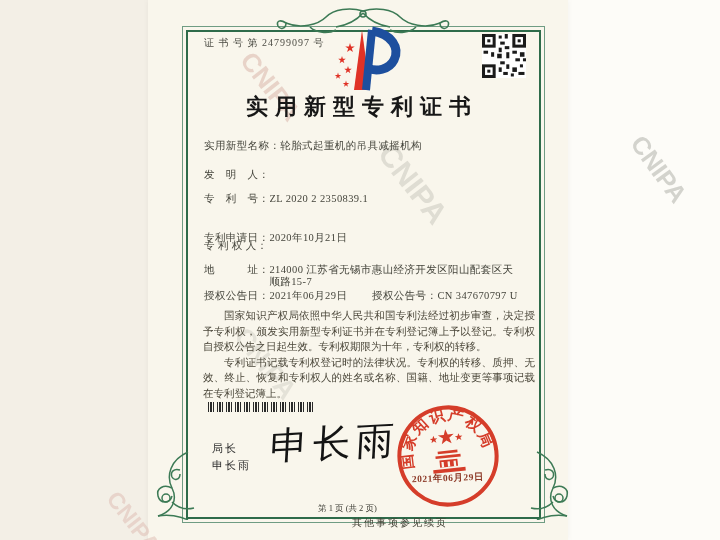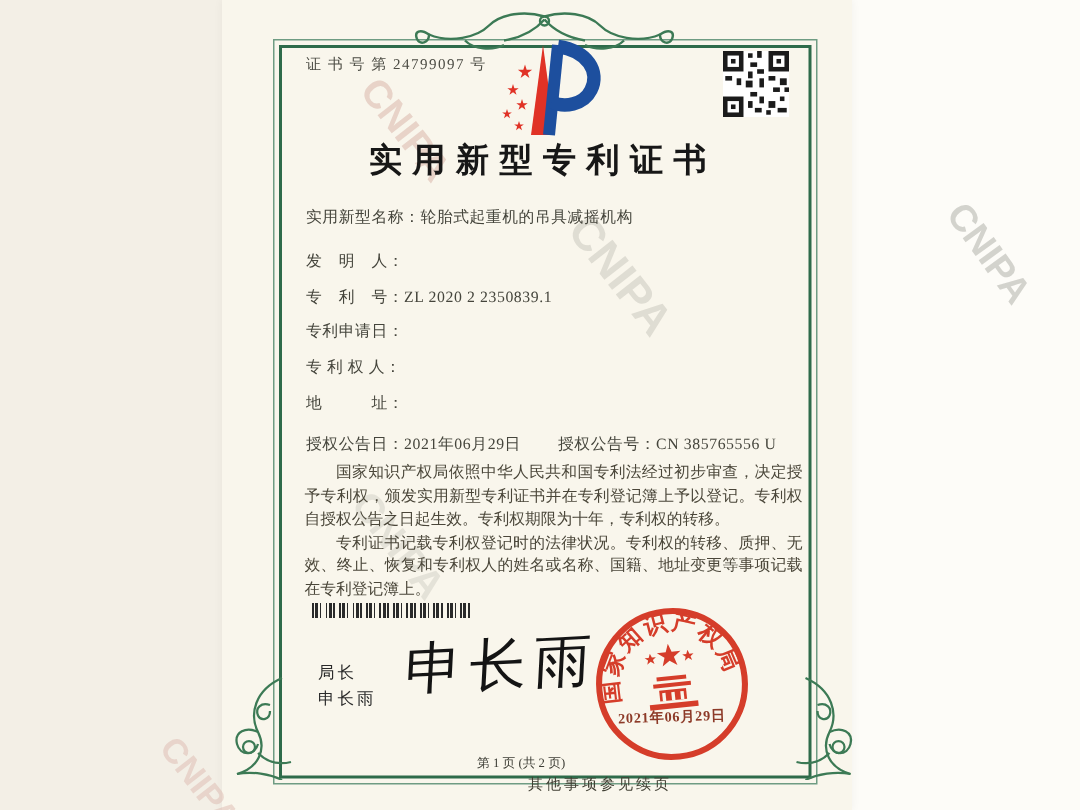--- a/index.html
+++ b/index.html
@@ -161,34 +161,36 @@
   <span class="lbl">实用新型名称：</span>
   <span class="val">轮胎式起重机的吊具减摇机构</span>
 </div>
 <div class="row" style="top:169px">
   <span class="lbl">发　明　人：</span>
 </div>
 <div class="row" style="top:193px">
   <span class="lbl">专　利　号：</span>
   <span class="val">ZL 2020 2 2350839.1</span>
 </div>
-<div class="row" style="top:216px">
+<div class="row" style="top:232px">
   <span class="lbl">专利申请日：</span>
+  <span class="val">2020年10月21日</span>
 </div>
 <div class="row" style="top:240px">
   <span class="lbl">专 利 权 人：</span>
 </div>
 <div class="row" style="top:264px;width:320px">
   <span class="lbl">地　　　址：</span>
+  <span class="val">214000 江苏省无锡市惠山经济开发区阳山配套区天顺路15-7</span>
 </div>
 <div class="grant-pair" style="left:204px;top:289px">
   <span>授权公告日：</span><span>2021年06月29日</span>
 </div>
 <div class="grant-pair" style="left:372px;top:289px">
-  <span>授权公告号：</span><span>CN 385765556 U</span>
+  <span>授权公告号：</span><span>CN 347670797 U</span>
 </div>
 
 <div class="paras">
   <p>国家知识产权局依照中华人民共和国专利法经过初步审查，决定授予专利权，颁发实用新型专利证书并在专利登记簿上予以登记。专利权自授权公告之日起生效。专利权期限为十年，专利权的转移。</p>
   <p>专利证书记载专利权登记时的法律状况。专利权的转移、质押、无效、终止、恢复和专利权人的姓名或名称、国籍、地址变更等事项记载在专利登记簿上。</p>
 </div>
 
 <div class="barcode"></div>
 <div class="sig-title">局长</div>
 <div class="sig-name">申长雨</div>

